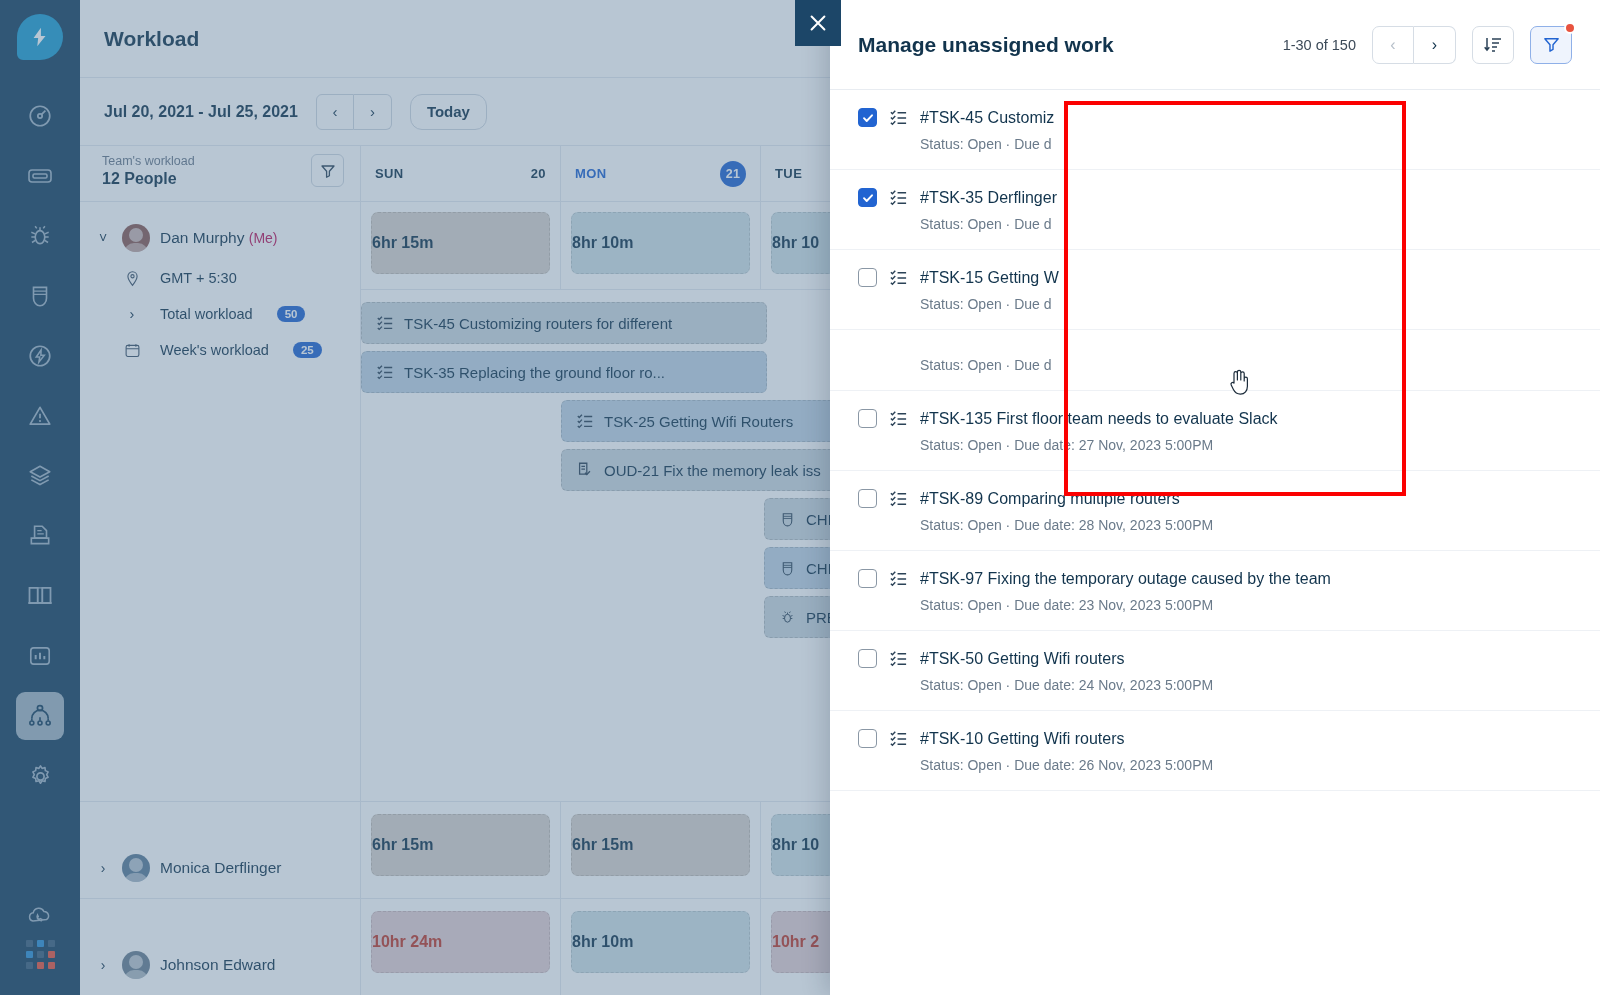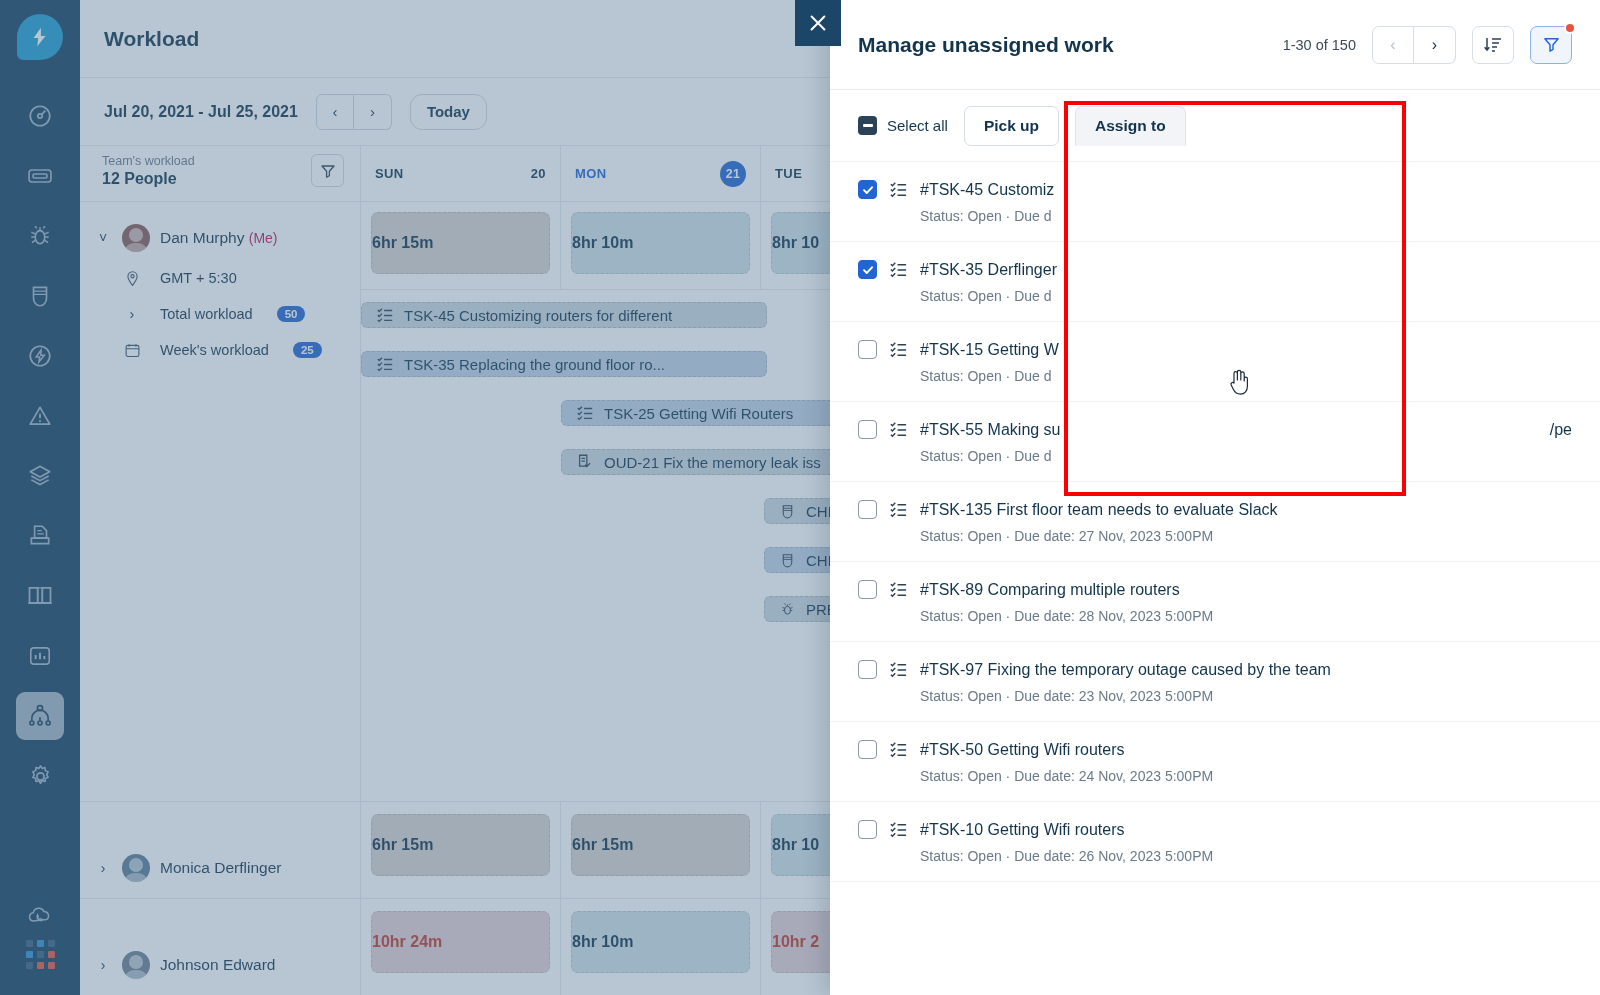--- a/index.html
+++ b/index.html
@@ -120,21 +120,21 @@
     height: 62px; border-radius: 7px; display: flex; align-items: center;
     font-size: 16px; font-weight: bold; color: #12344d;
     border: 1px dashed rgba(0,0,0,.12);
   }
   .hour-box.gray { background: #d9d3cd; }
   .hour-box.blue { background: #cfe0e6; }
   .hour-box.red { background: #e4cfd2; color: #c0392b; }
 
   .gantt { position: relative; padding-top: 8px; height: 310px; }
   .gbar {
-    position: absolute; height: 26px; border-radius: 6px;
+    position: absolute; height: 42px; border-radius: 6px;
     display: flex; align-items: center; gap: 10px; padding: 0 14px;
     font-size: 15px; color: #12344d; border: 1px dashed rgba(0,0,0,.14);
   }
   .gbar.sel { background: #bfd3e3; }
   .gbar.pl { background: #ccd7de; }
 
   .other-rows { position: absolute; left: 0; right: 0; bottom: 0; }
   .orow { display: flex; height: 97px; border-top: 1px solid #e4e9ef; }
   .ocell { width: 200px; border-right: 1px solid #e4e9ef; padding: 12px 10px; }
 
@@ -618,30 +618,20 @@
         </svg>
       </div>
       <div class="sqbtn filter">
         <svg width="19" height="19" viewBox="0 0 20 20" class="ico">
           <path d="M3 4 h14 l-5.4 6.2 v5 l-3.2 1.8 v-6.8 z" fill="none" stroke="#2264d1" stroke-width="1.5" stroke-linejoin="round"></path>
         </svg>
         <span class="dotbadge"></span>
       </div>
     </div>
 
-    <div class="panel-tools">
-      <div class="selall">
-        <span class="cb-ind">
-            <b></b>
-          </span>
-        <span>Select all</span>
-      </div>
-      <div class="tbtn">Pick up</div>
-      <div class="tbtn open">Assign to</div>
-    </div>
 
     <div class="tasklist">
 
       <div class="task">
         <div class="task-top">
           <span class="cbox on">
             <svg width="12" height="12" viewBox="0 0 12 12" class="ico">
                 <path d="M2 6.2 L4.7 9 L10 3.3" fill="none" stroke="#fff" stroke-width="1.9" stroke-linecap="round" stroke-linejoin="round"></path>
               </svg>
           </span>
@@ -688,33 +678,20 @@
               <path d="M2 15.5 l1.6 1.6 L6.6 14" fill="none" stroke="#2b4257" stroke-width="1.5"></path>
               <path d="M9 5 h9 M9 10.5 h9 M9 16 h9" stroke="#2b4257" stroke-width="1.5"></path>
             </svg>
           </span>
           <span class="task-title"><span>#TSK-15</span> <span>Getting W</span></span>
         </div>
         <div class="task-sub">Status: Open · Due d</div>
       </div>
 
       <div class="task">
-        <div class="task-top">
-          <span class="cbox"></span>
-          <span>
-            <svg width="19" height="19" viewBox="0 0 20 20" class="ico">
-              <path d="M2 4.5 l1.6 1.6 L6.6 3" fill="none" stroke="#2b4257" stroke-width="1.5"></path>
-              <path d="M2 10 l1.6 1.6 L6.6 8.5" fill="none" stroke="#2b4257" stroke-width="1.5"></path>
-              <path d="M2 15.5 l1.6 1.6 L6.6 14" fill="none" stroke="#2b4257" stroke-width="1.5"></path>
-              <path d="M9 5 h9 M9 10.5 h9 M9 16 h9" stroke="#2b4257" stroke-width="1.5"></path>
-            </svg>
-          </span>
-          <span class="task-title"><span>#TSK-55</span> <span>Making su</span></span>
-          <span class="task-title" style="margin-left:auto;">/pe</span>
-        </div>
         <div class="task-sub">Status: Open · Due d</div>
       </div>
 
       <div class="task">
         <div class="task-top">
           <span class="cbox"></span>
           <span>
             <svg width="19" height="19" viewBox="0 0 20 20" class="ico">
               <path d="M2 4.5 l1.6 1.6 L6.6 3" fill="none" stroke="#2b4257" stroke-width="1.5"></path>
               <path d="M2 10 l1.6 1.6 L6.6 8.5" fill="none" stroke="#2b4257" stroke-width="1.5"></path>

